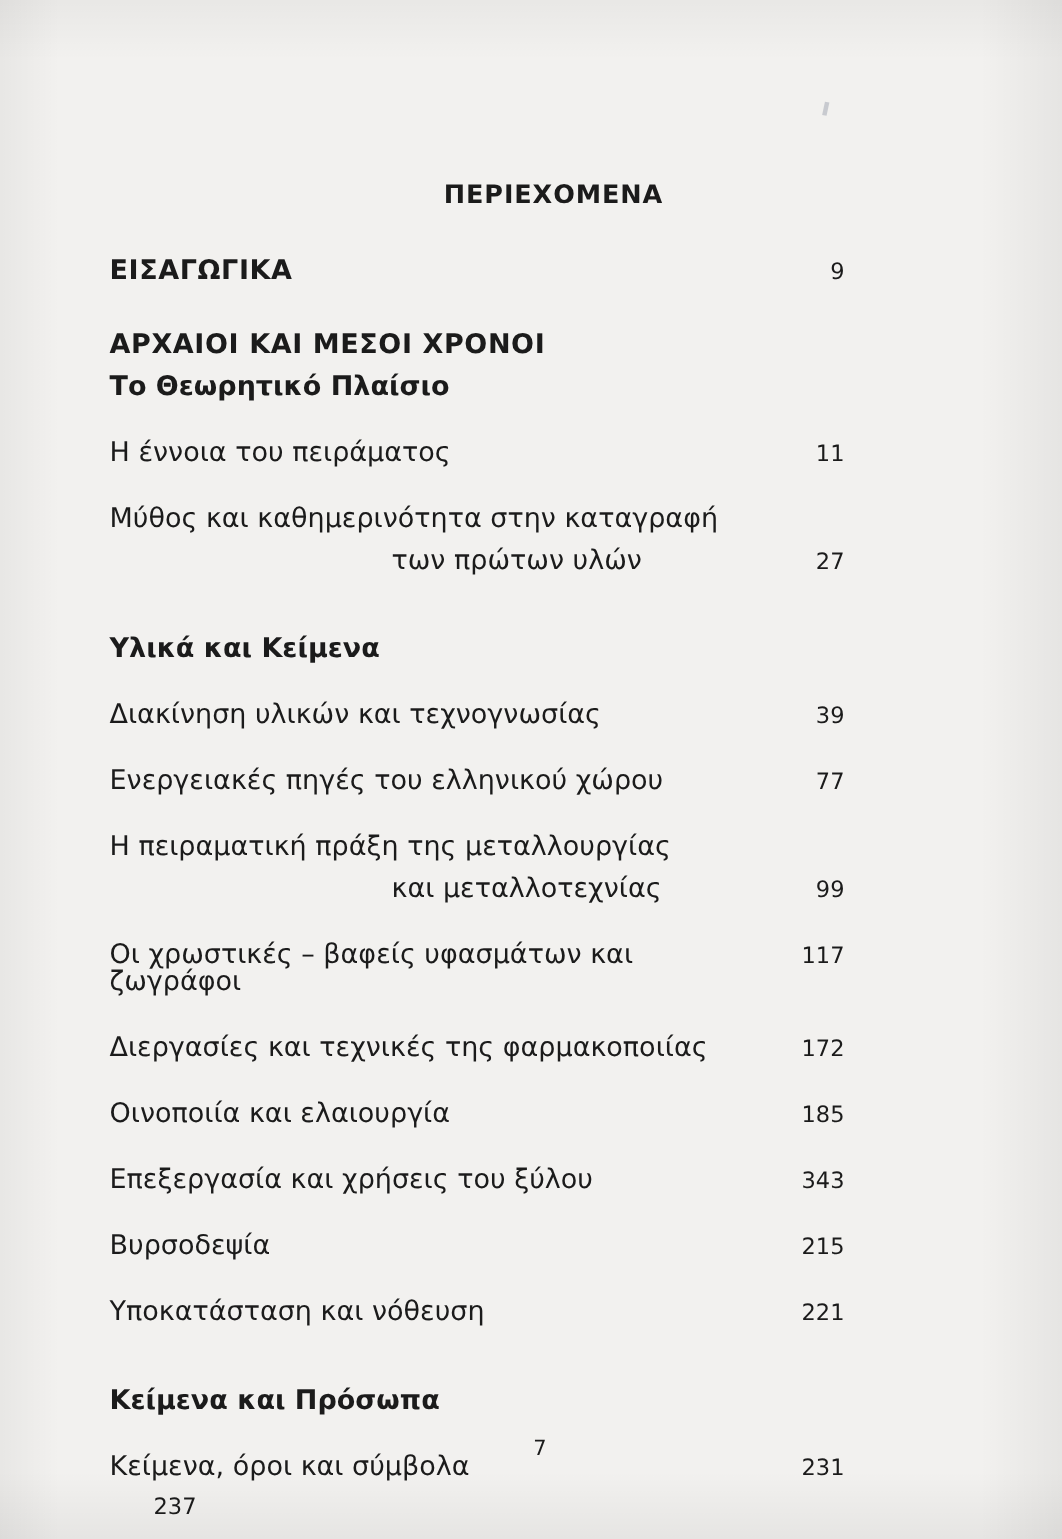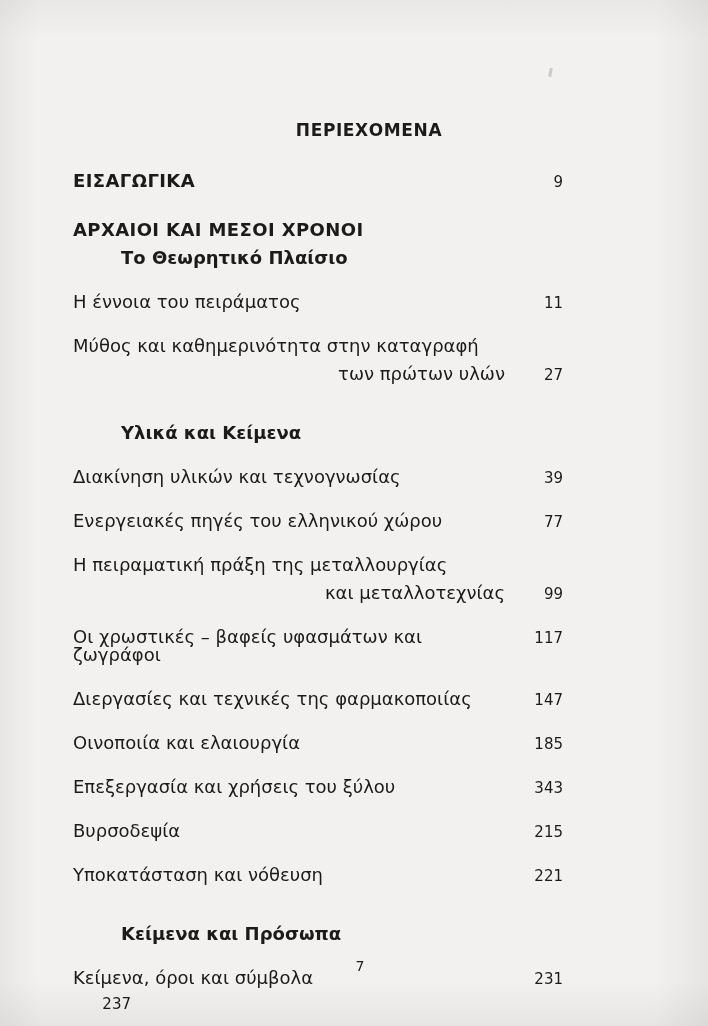--- a/index.html
+++ b/index.html
@@ -82,31 +82,29 @@
   }
 
   .sec-head {
     font-weight: bold;
     font-size: 15px;
     letter-spacing: 0.4px;
   }
   .sub-head {
     font-weight: bold;
     font-size: 15px;
-    margin-left: 48px;
   }
 
   .entry {
     font-size: 15px;
     margin-top: 16px;
   }
   .cont-line {
     font-size: 15px;
     padding-left: 188px;
-    text-align: right;
   }
 
   .gap-lg { height: 31px; }
   .gap-sm { height: 10px; }
 
   .folio {
     position: absolute;
     left: 0;
     top: 958px;
     width: 708px;
@@ -195,21 +193,21 @@
     <div class="gap-sm"></div>
 
     <div class="row">
       <div class="label entry">Οι χρωστικές – βαφείς υφασμάτων και ζωγράφοι</div>
       <div class="pageno">117</div>
     </div>
     <div class="gap-sm"></div>
 
     <div class="row">
       <div class="label entry">Διεργασίες και τεχνικές της φαρμακοποιίας</div>
-      <div class="pageno">147</div>
+      <div class="pageno">172</div>
     </div>
     <div class="gap-sm"></div>
 
     <div class="row">
       <div class="label entry">Οινοποιία και ελαιουργία</div>
       <div class="pageno">185</div>
     </div>
     <div class="gap-sm"></div>
 
     <div class="row">

